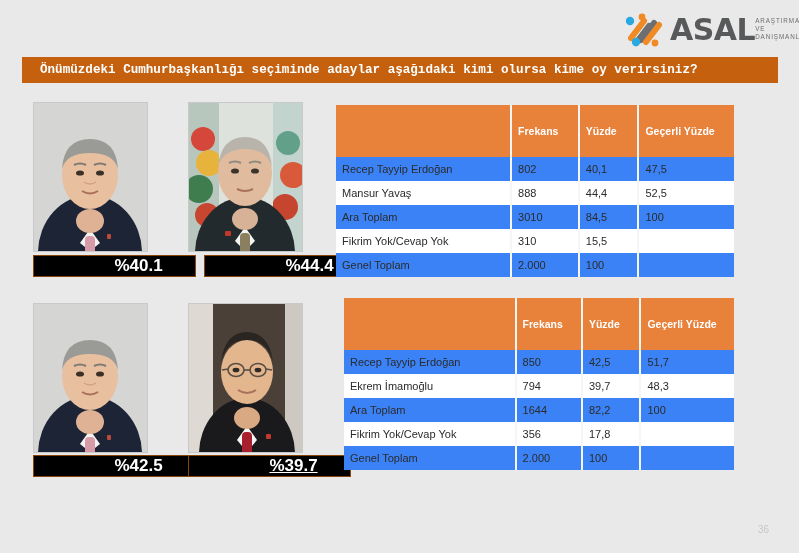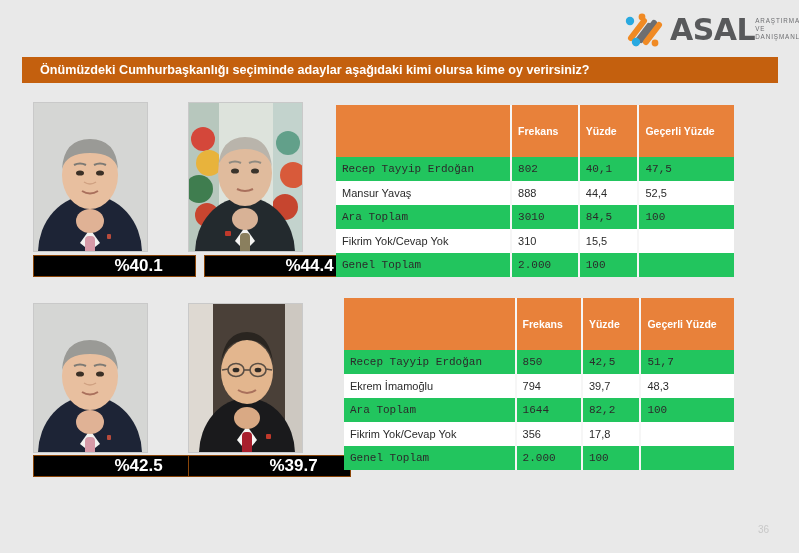--- a/index.html
+++ b/index.html
@@ -32,21 +32,21 @@
 
   
   .banner{
     position:absolute;left:22px;top:57px;width:756px;height:26px;
     background:#c4600e;
     display:flex;align-items:center;
   }
   .banner-text{
     color:#ffffff;font-size:12.6px;font-weight:bold;
     margin-left:18px;white-space:nowrap;
-    font-family:Liberation Sans, sans-serif;
+    font-family:Liberation Mono, monospace;
   }
 
   
   .photo{
     position:absolute;width:113px;height:148px;
     border:1px solid #c9c9c9;background:#ccc;overflow:hidden;
   }
   .photo svg{display:block;width:100%;height:100%;}
   #photo-erdogan-top{left:33px;top:102px;}
   #photo-yavas{left:188px;top:102px;}
@@ -58,21 +58,21 @@
     position:absolute;width:113px;height:20px;
     background:#000000;border:1px solid #8a4508;
     display:flex;align-items:center;justify-content:center;
     color:#ffffff;font-size:17px;font-weight:bold;
     font-family:"Liberation Sans", sans-serif;
     padding-left:48px;
   }
   #chip-erdogan-top{left:33px;top:255px;}
   #chip-yavas{left:204px;top:255px;}
   #chip-erdogan-bottom{left:33px;top:455px;}
-  #chip-imamoglu{left:188px;top:455px;}
+  #chip-imamoglu{left:188px;top:455px;text-decoration:underline;}
 
   
   .tbl{
     position:absolute;border-collapse:collapse;
     font-family:"Liberation Sans", sans-serif;
     table-layout:fixed;
   }
   #table-erdogan-yavas{left:336px;top:105px;width:398px;}
   #table-erdogan-imamoglu{left:344px;top:298px;width:390px;}
 
@@ -83,21 +83,21 @@
     border-right:2px solid #f6f6f6;
     vertical-align:middle;
   }
   .tbl th:last-child{border-right:none;}
   .tbl td{
     font-size:11px;color:#2b2b2b;height:24px;
     padding:0 6px;text-align:left;vertical-align:middle;
     border-right:2px solid #f6f6f6;
   }
   .tbl td:last-child{border-right:none;}
-  .tbl tr.row-dark td{background:#22c55e;font-family:Liberation Mono, monospace;}
+  .tbl tr.row-dark td{background:#3b82f6;}
   .tbl tr.row-light td{background:#ffffff;}
 
   .col-label{width:44%;}
   .col-frek{width:17%;}
   .col-yuzde{width:15%;}
   .col-gecerli{width:24%;}
 
   
   .page-num{
     position:absolute;right:30px;bottom:18px;

